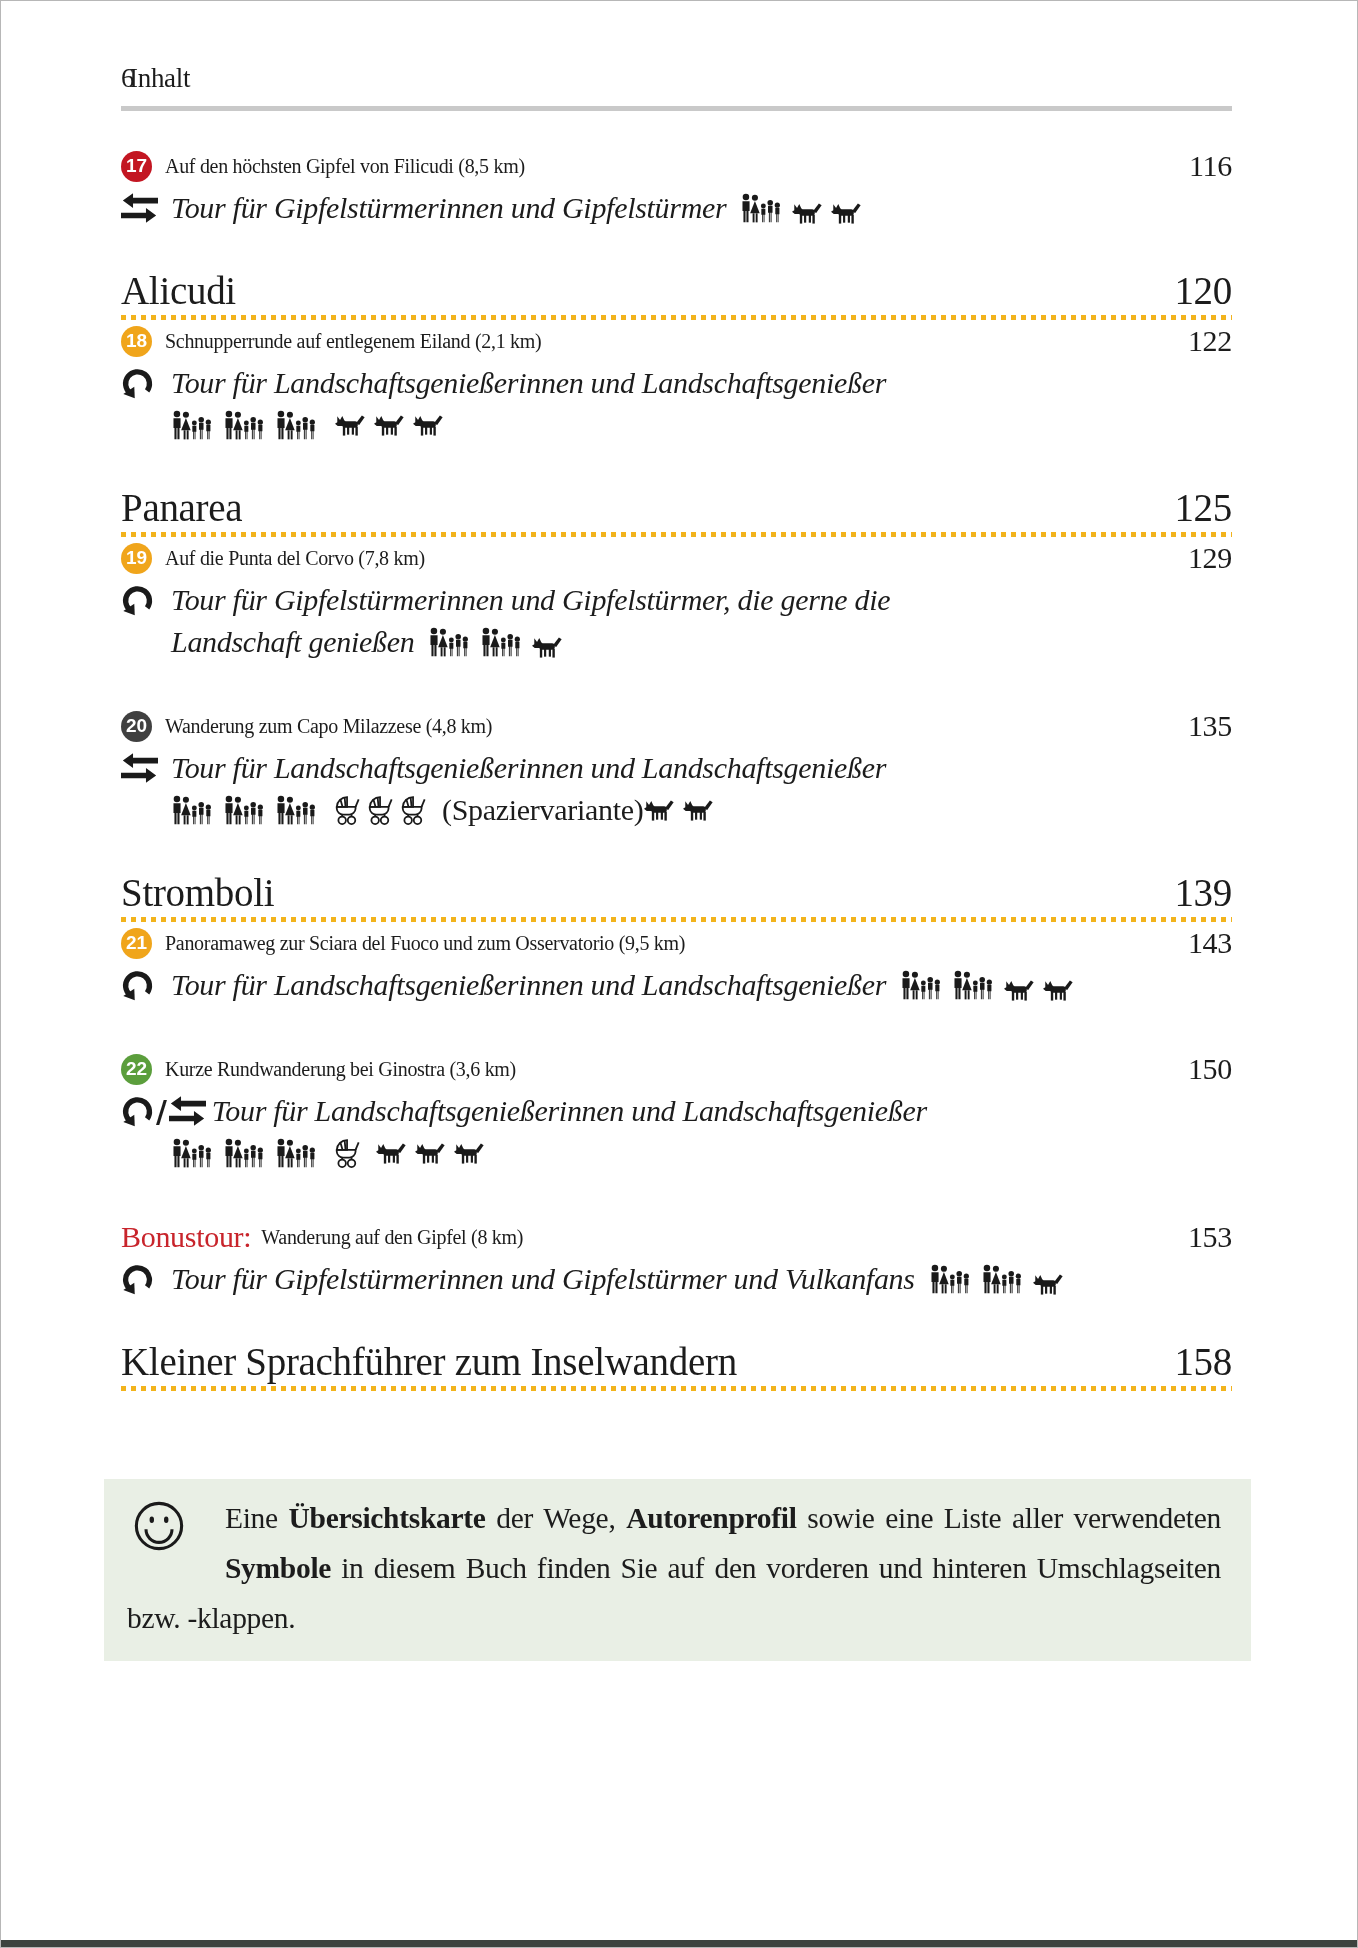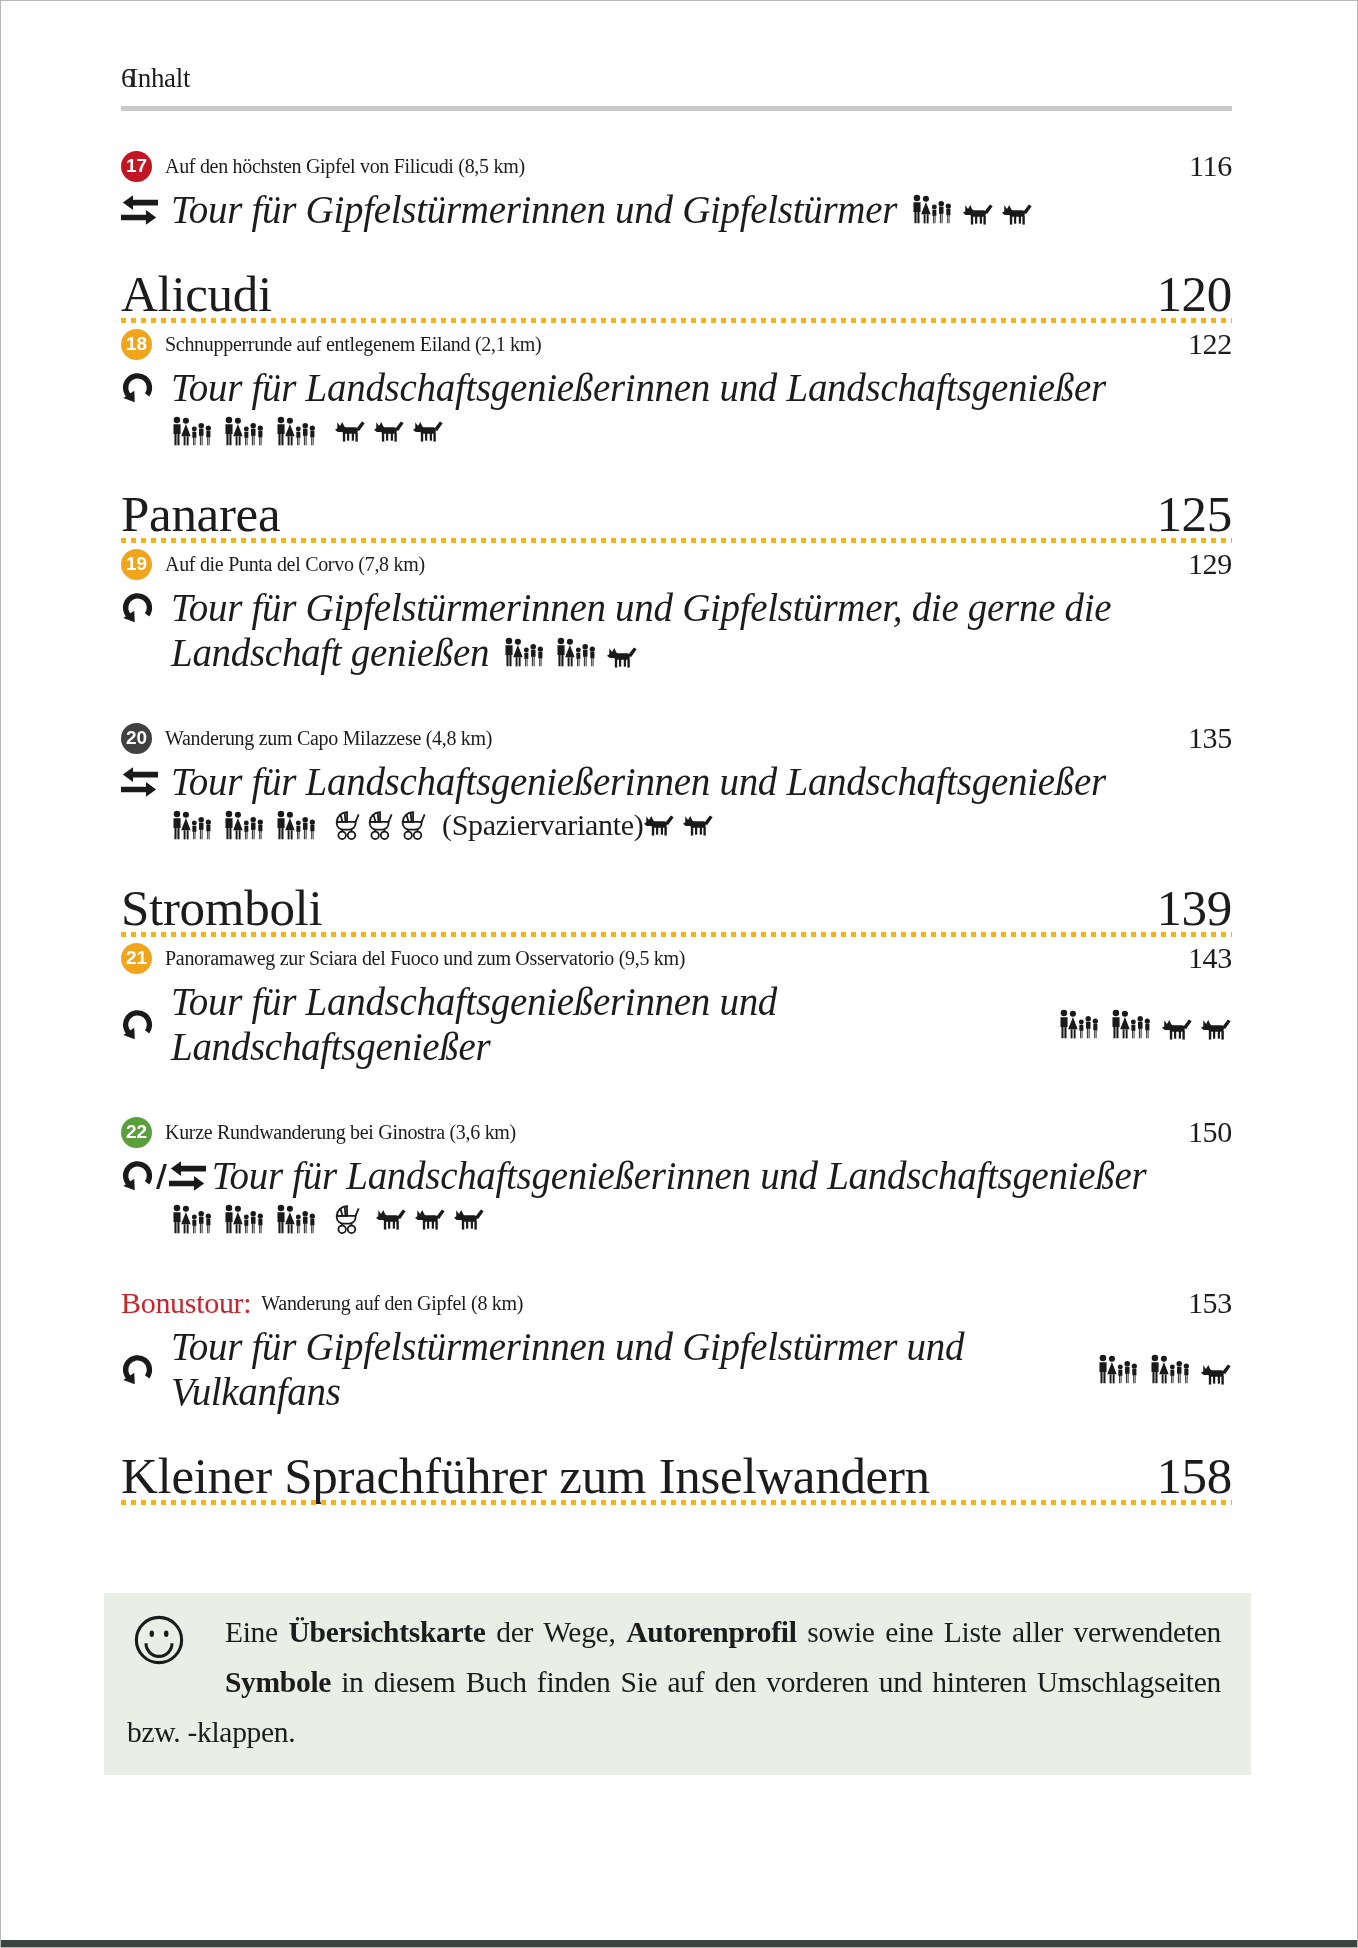--- a/index.html
+++ b/index.html
@@ -37,34 +37,34 @@
     font-weight:bold;font-size:19px;letter-spacing:0;
     display:inline-flex;align-items:center;justify-content:center;
     margin-right:13px;
   }
   .bonus-label{font-size:30px;color:var(--bonus,#c8242b);margin-right:10px;}
   .route-icon{
     flex:0 0 auto;min-width:44px;display:inline-flex;align-items:center;
     margin-right:6px;
   }
   .route-slash{font-size:30px;font-weight:bold;margin:0 2px;font-family:"DejaVu Sans",sans-serif;}
-  .sub-text{font-style:italic;font-size:39px;}
+  .sub-text{font-style:italic;font-size:30px;}
   .indented{margin-left:50px;}
   .pictos{display:inline-flex;align-items:flex-end;margin-left:14px;}
   .picto-group{display:inline-flex;align-items:flex-end;margin-right:16px;}
   .picto-group:last-child{margin-right:0;}
   .picto{display:inline-flex;margin-right:8px;}
   .picto:last-child{margin-right:0;}
   .icons-row .plain-text{font-size:30px;margin-right:1px;}
   .icons-row .pictos{margin-left:0;}
 
   
   .toc-section{
     position:relative;display:flex;align-items:flex-start;
-    font-size:51px;line-height:40px;
+    font-size:39px;line-height:40px;
     padding-bottom:9px;margin-bottom:0;
   }
   .section-title{flex:1 1 auto;}
   .section-page{white-space:nowrap;}
   .toc-section::after{
     content:"";position:absolute;left:0;right:0;bottom:0;height:5px;
     background-image:repeating-linear-gradient(to right,var(--dots,#f2b31c) 0 5px,transparent 5px 10px);
   }
 
   

